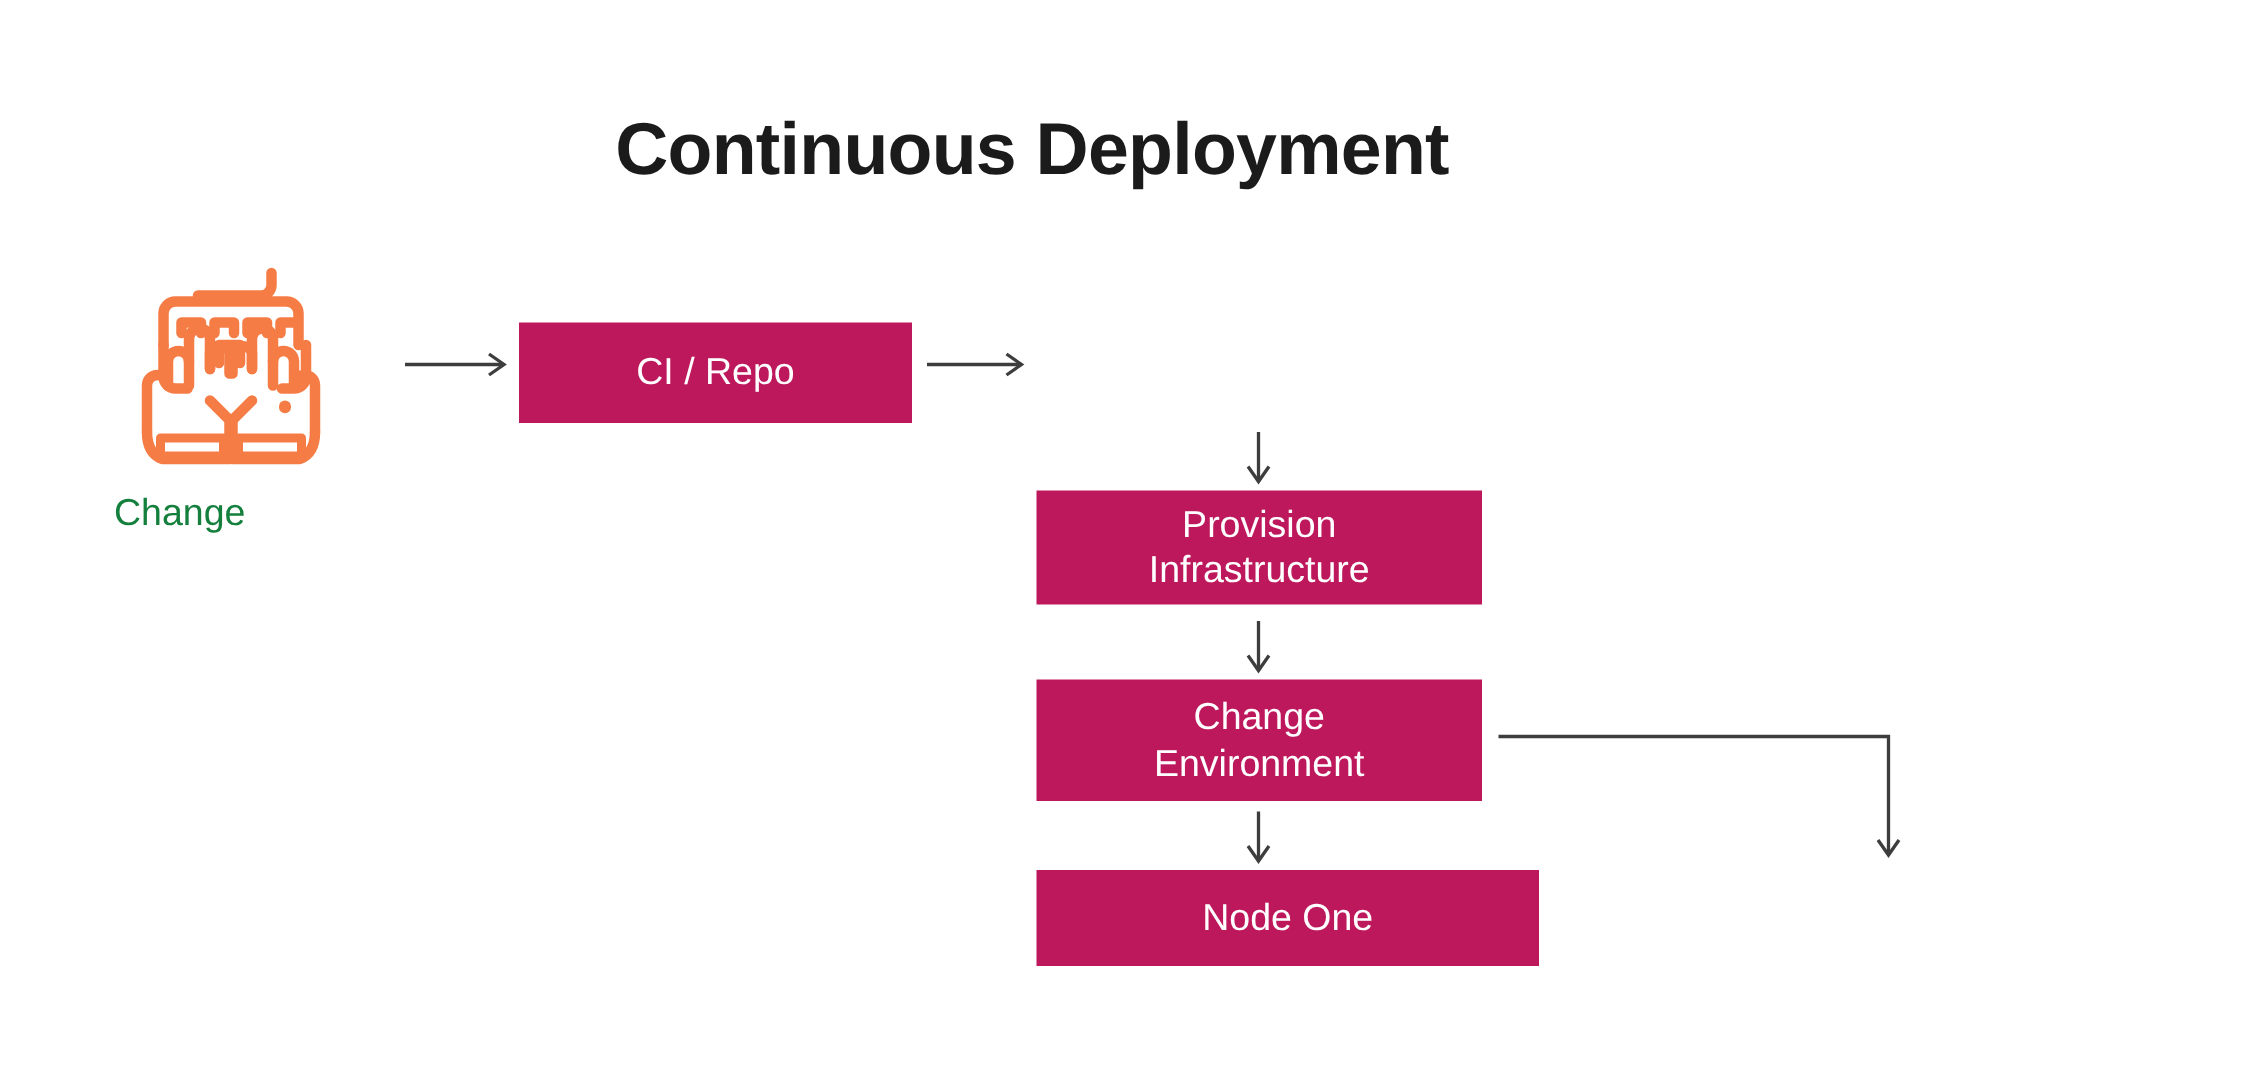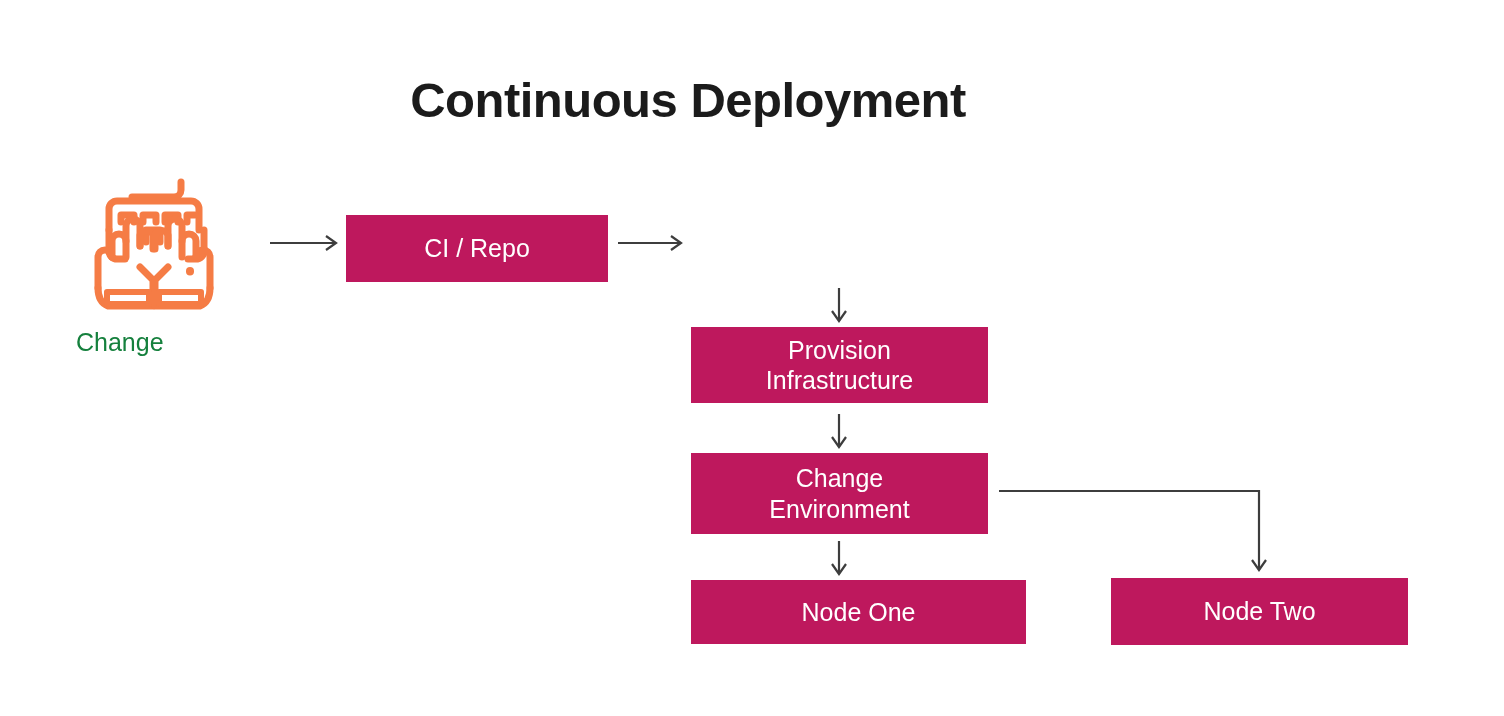--- a/index.html
+++ b/index.html
@@ -196,17 +196,14 @@
     <span>
       <span class="node-line">Change</span>
       <span class="node-line">Environment</span>
     </span>
   </div>
 
   <div class="node-box" id="box-node-one">
     <span>Node One</span>
   </div>
 
-  <div class="node-box" id="box-node-two">
-    <span>Node Two</span>
-  </div>
 
 </div>
 
 </body></html>

